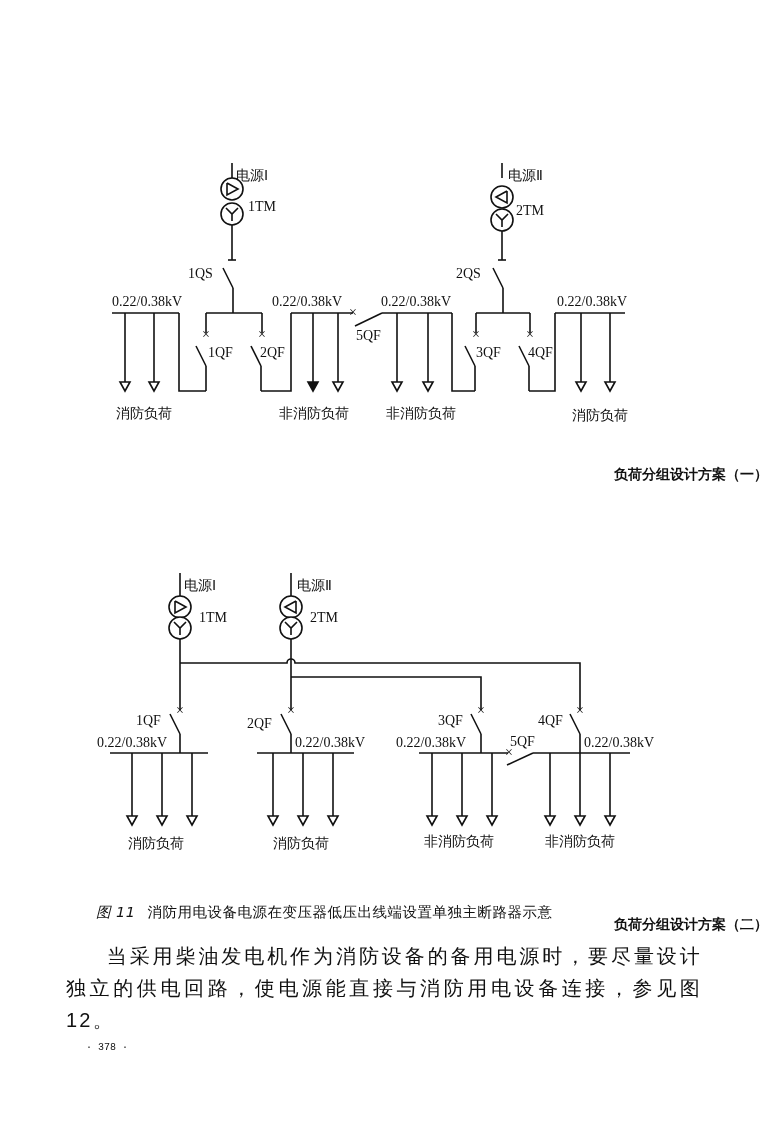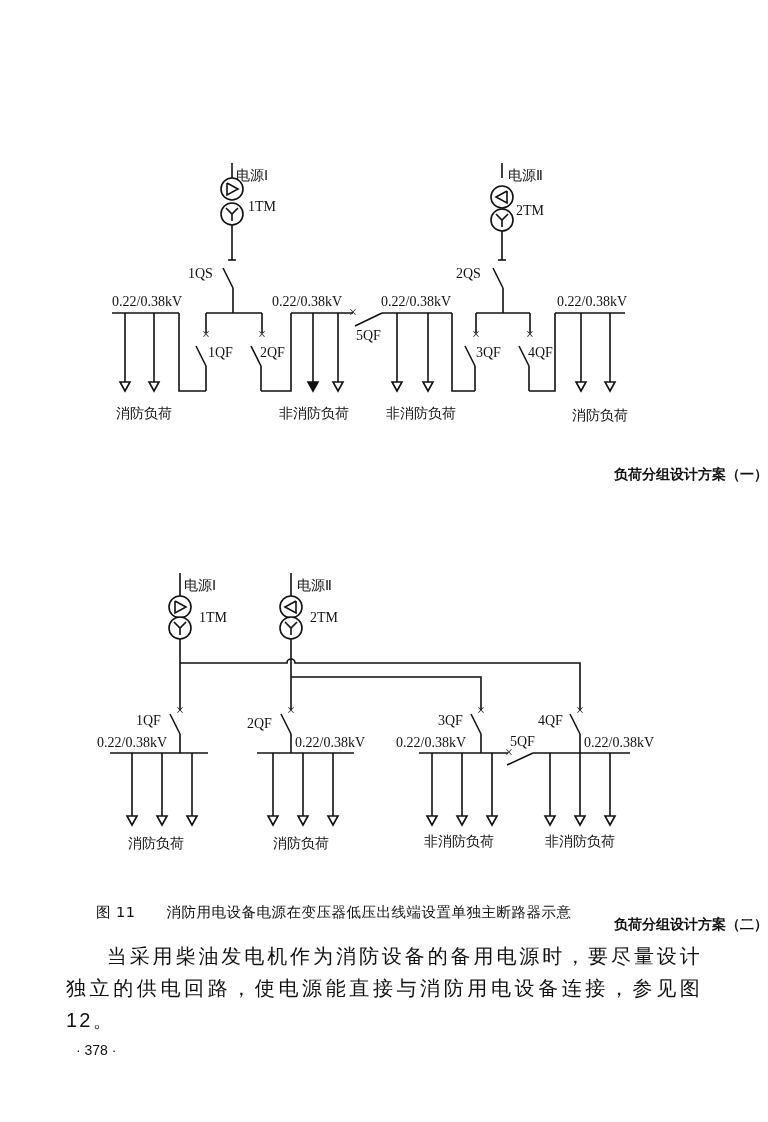--- a/index.html
+++ b/index.html
@@ -7,25 +7,25 @@
          font-family:"DejaVu Serif","Liberation Serif",serif; color:#111; }
   svg.diagram { position:absolute; left:0; width:768px; }
   svg.diagram line, svg.diagram path, svg.diagram polyline { stroke:#111; stroke-width:1.6; fill:none; }
   svg.diagram circle { stroke:#111; stroke-width:1.6; fill:#fff; }
   svg.diagram text { font-family:"Liberation Serif","DejaVu Serif",serif; font-size:14px; fill:#111; }
   svg.diagram text.cn { font-family:"DejaVu Sans","Liberation Sans",sans-serif; font-size:14px; }
   .caption { position:absolute; left:0; width:768px; text-align:right;
              font-family:"DejaVu Sans","Liberation Sans",sans-serif; font-size:14px; font-weight:bold; }
   .figtitle { position:absolute; left:96px; top:903px; font-family:"DejaVu Sans","Liberation Sans",sans-serif;
               font-size:14.5px; letter-spacing:0.5px; }
-  .figtitle .num { margin-right:31px; }
+  .figtitle .num { margin-right:12px;font-style:italic; }
   .para { position:absolute; left:66px; top:940px; width:636px; font-family:Liberation Sans, sans-serif;
           font-size:20px; line-height:32px; letter-spacing:2.2px; text-align:justify; }
   .para .indent { display:inline-block; width:40px; }
-  .pageno { position:absolute; left:76px; top:1042px; font-family:Liberation Sans, sans-serif; font-size:14px; }
+  .pageno { position:absolute; left:86px; top:1042px; font-family:Liberation Mono, monospace; font-size:10px; }
 </style>
 </head>
 <body>
 
 <svg class="diagram" style="top:0" height="440" viewBox="0 0 768 440">
 
   <g>
     <line x1="232" y1="163" x2="232" y2="178"></line>
     <text x="236" y="180" class="cn">电源Ⅰ</text>
     <circle cx="232" cy="189" r="11"></circle>

